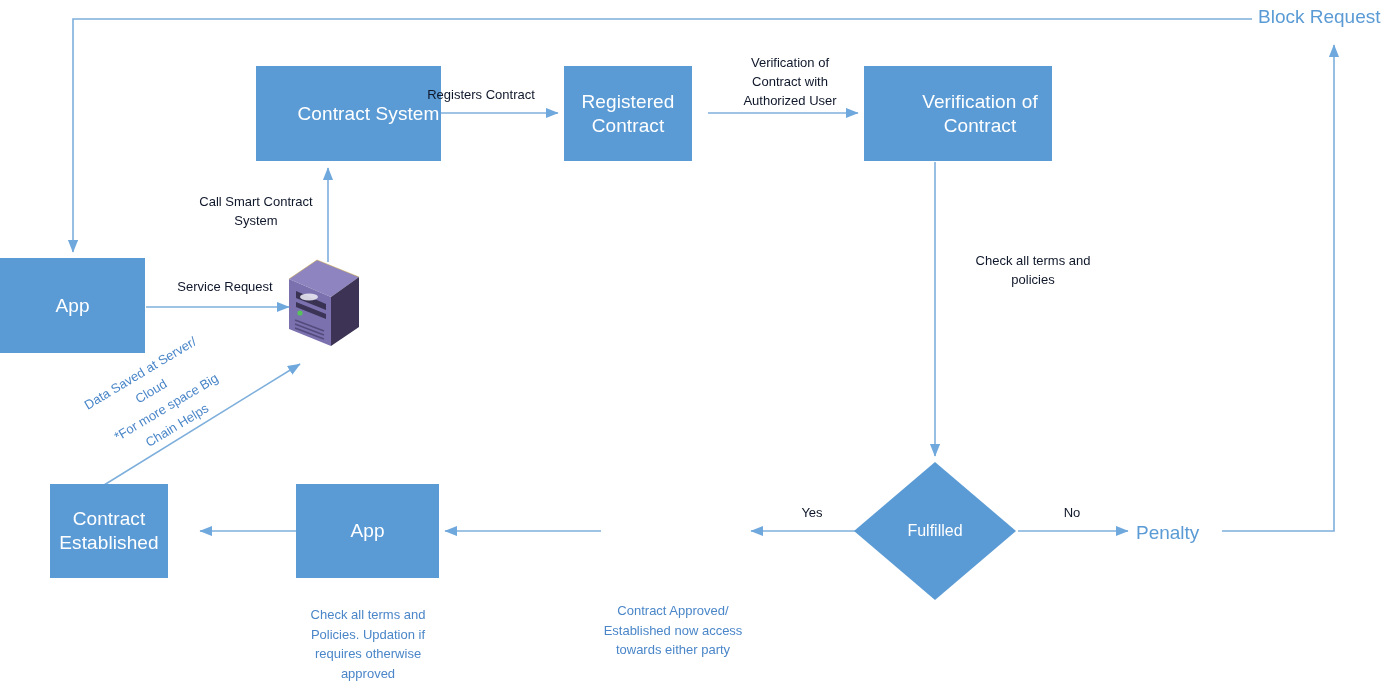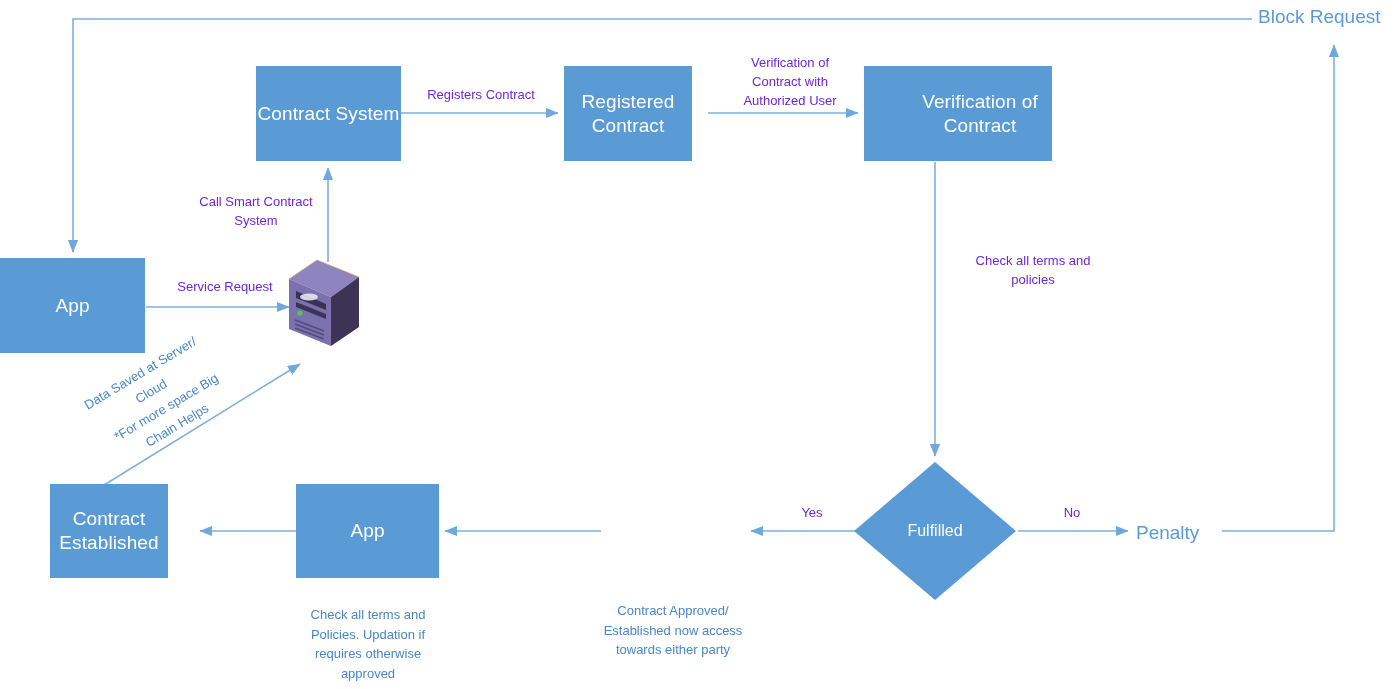--- a/index.html
+++ b/index.html
@@ -55,21 +55,21 @@
     clip-path: polygon(50% 0%, 100% 50%, 50% 100%, 0% 50%);
   }
   .decision .dlabel {
     position: relative;
     color: #ffffff;
     font-size: 16px;
     font-family: "Liberation Sans", sans-serif;
   }
   .edge-label {
     position: absolute;
-    color: #6d28d9;
+    color: #0f172a;
     font-size: 13px;
     line-height: 1.45;
     text-align: center;
     font-family: "Liberation Sans", sans-serif;
     white-space: pre-line;
   }
   .edge-label.big {
     font-size: 19px;
     color: #5B9BD5;
   }
@@ -155,21 +155,21 @@
 
     <path d="M9,63 L38,74 M9,67 L38,78 M9,71 L38,82" stroke="#4A4170" stroke-width="1.5" fill="none" opacity="0.8"></path>
 
     <polyline points="3,22 31,3 73,20" fill="none" stroke="#C8A84C" stroke-width="1" opacity="0.55"></polyline>
   </svg>
 
   <div class="node" style="left:0px; top:258px; width:145px; height:95px;">
     <span>App</span>
   </div>
 
-  <div class="node" style="left:256px; top:66px; width:145px; height:95px;">
+  <div class="node" style="left:256px; top:66px; width:145px; height:95px;padding-left:40px;">
     <span>Contract
 System</span>
   </div>
 
   <div class="node" style="left:564px; top:66px; width:128px; height:95px;">
     <span>Registered
 Contract</span>
   </div>
 
   <div class="node" style="left:864px; top:66px; width:144px; height:95px;padding-left:44px;">

